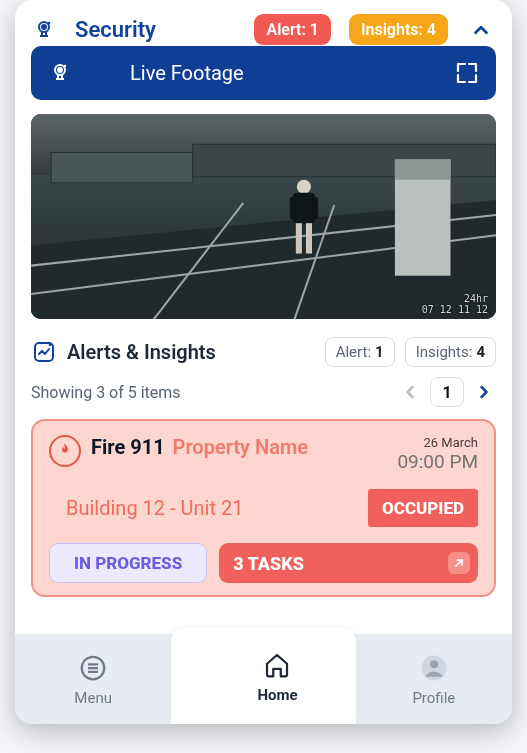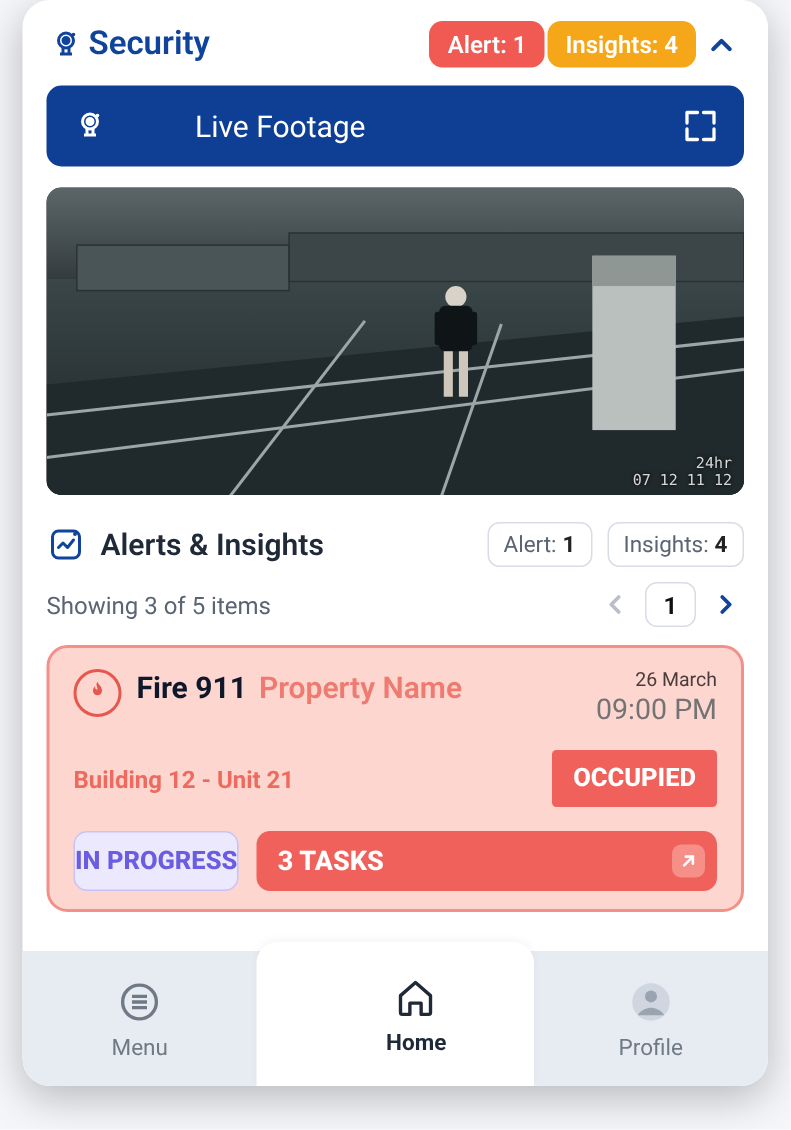--- a/index.html
+++ b/index.html
@@ -24,22 +24,22 @@
   }
   .content {
     padding: 14px 16px 0 16px;
     flex: 1 1 auto;
     overflow: hidden;
   }
   
   .section-row {
     display: flex;
     align-items: center;
-    gap: 2px;
-    margin-bottom: 12px;
+    gap: 18px;
+    margin-bottom: 1px;
   }
   .sec-icon {
     width: 26px; height: 26px; color: #10439c; display:flex; align-items:center; justify-content:center;
   }
   .sec-title {
     font-size: 22px;
     font-weight: 600;
     color: #10439c;
   }
   .spacer { flex: 1 1 auto; }
@@ -136,29 +136,29 @@
     display:flex; align-items:center; justify-content:center;
     flex:0 0 auto;
   }
   .alert-title-wrap { display:flex; gap:8px; align-items:baseline; flex-wrap:wrap;}
   .alert-title { font-size:20px; font-weight:700; color:#0f172a; }
   .alert-prop  { font-size:20px; font-weight:600; color:#ef7a70; }
   .alert-meta  { margin-left:auto; text-align:right; }
   .alert-date  { font-size:13px; font-weight:400; color:#4b3b3b; }
   .alert-time  { font-size:19px; color:#737373; }
   .alert-sub-row { display:flex; align-items:center; margin-top:16px; gap:10px;}
-  .alert-sub { font-size:16px; font-weight:700; color:#ef6a5e; flex:1 1 auto;}
+  .alert-sub { font-size:20px; font-weight:400; color:#ef6a5e; flex:1 1 auto;margin-left:17px;}
   .occ-badge {
     background:#ef615a; color:#fff; font-weight:800; font-size:17px;
     border-radius:3px; padding:9px 14px;
   }
   .alert-bottom-row { display:flex; align-items:stretch; gap:12px; margin-top:16px;}
   .inprog-badge {
     background:#ece9ff; color:#6b5de0; border:1.5px solid #c9c2f8;
-    font-weight:800; font-size:17px; border-radius:9px; padding:9px 0;
+    font-weight:800; font-size:17px; border-radius:9px; padding:9px 24px;
   }
   .tasks-badge {
     background:#ef615a; color:#fff; font-weight:800; font-size:18px;
     border-radius:9px; padding:9px 14px 9px 14px; flex:1 1 auto;
     display:flex; align-items:center; position:relative;
   }
   .tasks-expand {
     position:absolute; right:8px; top:50%; transform:translateY(-50%);
     width:22px; height:22px; background:#f58f87; border-radius:6px;
     display:flex; align-items:center; justify-content:center; color:#fff;

